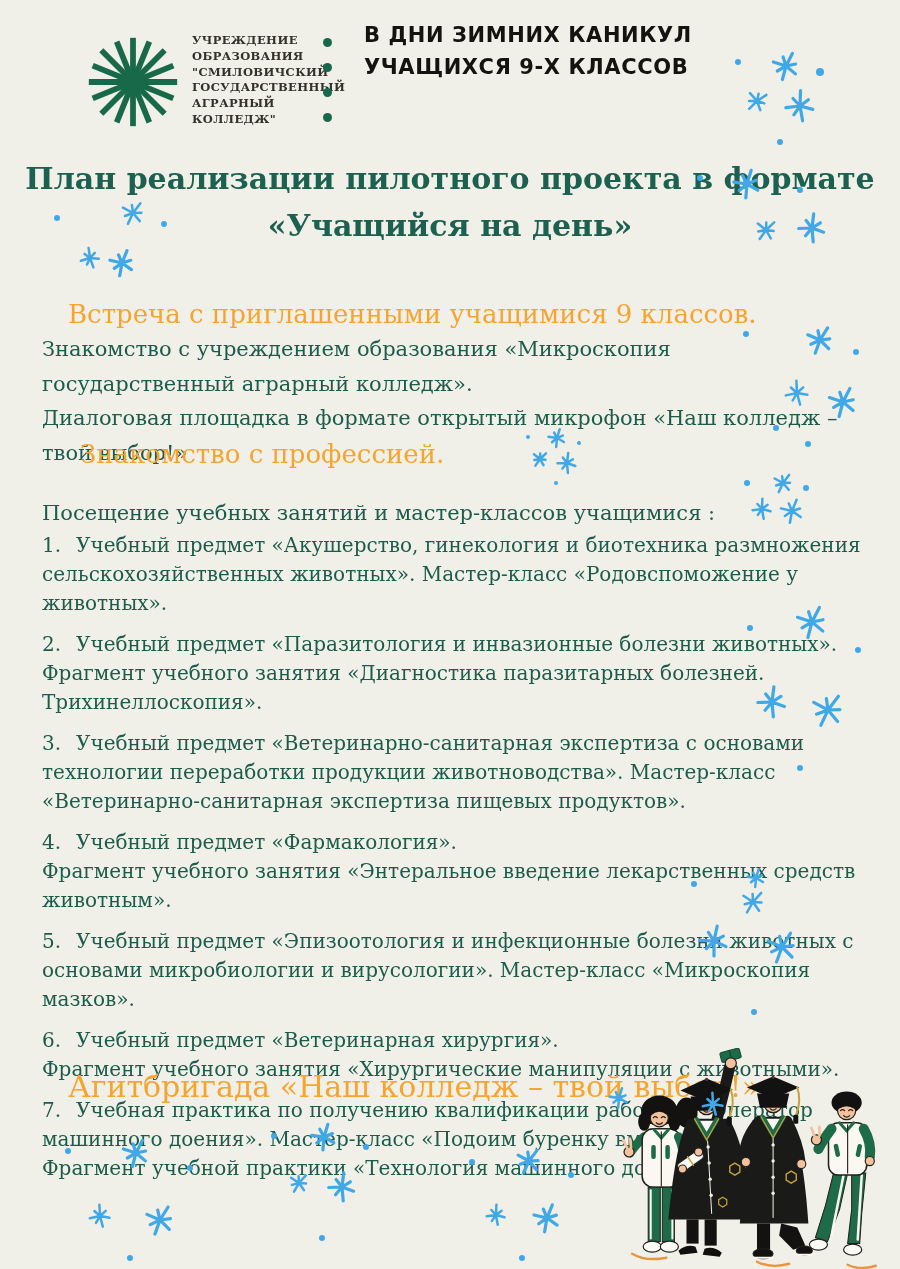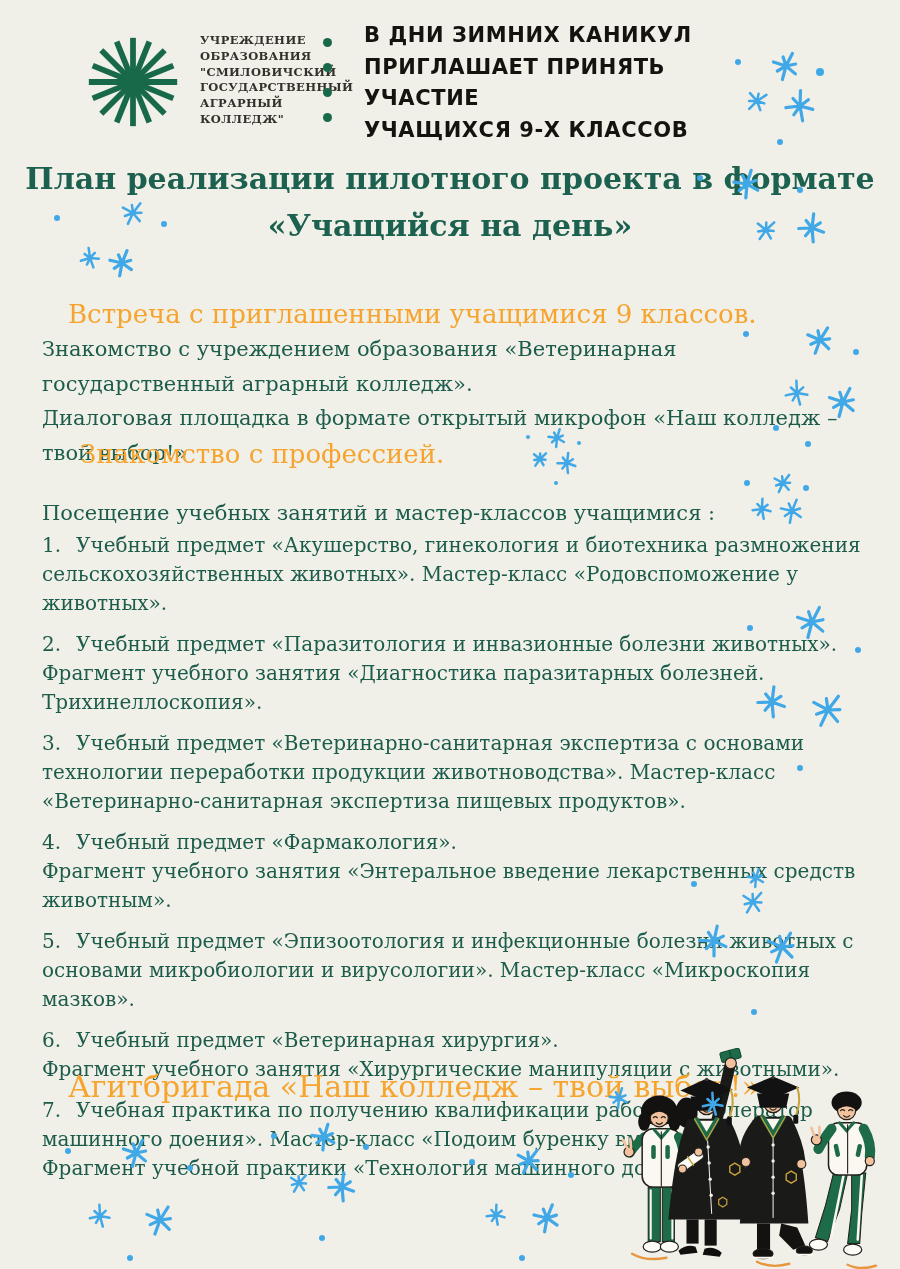--- a/index.html
+++ b/index.html
@@ -1,20 +1,20 @@
 <!DOCTYPE html>
 <html><head>
 <meta charset="utf-8">
 <style>
   html,body{margin:0;padding:0;background:#d9d8d2;}
   .poster{position:relative;width:900px;height:1269px;margin:0 auto;background:#f0efe8;
           overflow:hidden;font-family:"DejaVu Serif","Liberation Serif",serif;}
   
   .logo{position:absolute;left:85px;top:34px;width:96px;height:96px;}
-  .org{position:absolute;left:200px;top:33px;width:150px;
+  .org{position:absolute;left:192px;top:33px;width:150px;
        font-size:11.5px;line-height:15.8px;font-weight:bold;letter-spacing:.4px;color:#34312b;}
   .green-dots{position:absolute;left:323px;top:38px;display:flex;flex-direction:column;gap:16px;}
   .green-dots i{width:9px;height:9px;border-radius:50%;background:#17694a;display:block;}
   .announce{position:absolute;left:364px;top:20px;width:420px;
             font-family:"DejaVu Sans","Liberation Sans",sans-serif;
             font-weight:800;font-size:21px;line-height:31.5px;letter-spacing:.6px;color:#15130f;}
   
   .title{position:absolute;left:0;top:155px;width:900px;text-align:center;
          color:#1c604f;font-weight:bold;font-size:30px;line-height:47px;}
   
@@ -67,32 +67,31 @@
 
   <div class="green-dots">
     <i></i>
     <i></i>
     <i></i>
     <i></i>
   </div>
 
   <div class="announce">
     <div>В ДНИ ЗИМНИХ КАНИКУЛ</div>
-    <div>ПРИГЛАШАЕТ ПРИНЯТЬ УЧАСТИЕ</div>
     <div>УЧАЩИХСЯ 9-Х КЛАССОВ</div>
   </div>
 
   <div class="title">
     <div>План реализации пилотного проекта в формате</div>
     <div>«Учащийся на день»</div>
   </div>
 
   <div class="h-orange h1">Встреча с приглашенными учащимися 9 классов.</div>
   <div class="paras">
-    <p>Знакомство с учреждением образования «Ветеринарная государственный аграрный колледж».</p>
+    <p>Знакомство с учреждением образования «Микроскопия государственный аграрный колледж».</p>
     <p>Диалоговая площадка в формате открытый микрофон «Наш колледж – твой выбор!»</p>
   </div>
 
   <div class="h-orange h2">Знакомство с профессией.</div>
   <div class="intro">Посещение учебных занятий и мастер-классов учащимися :</div>
 
   <div class="items">
     <div class="item"><span class="num">1.</span><span class="txt">Учебный предмет «Акушерство, гинекология и биотехника размножения сельскохозяйственных животных».  Мастер-класс «Родовспоможение у животных».</span></div>
     <div class="item"><span class="num">2.</span><span class="txt">Учебный предмет «Паразитология и инвазионные болезни животных».
 Фрагмент учебного занятия «Диагностика паразитарных болезней. Трихинеллоскопия».</span></div>

